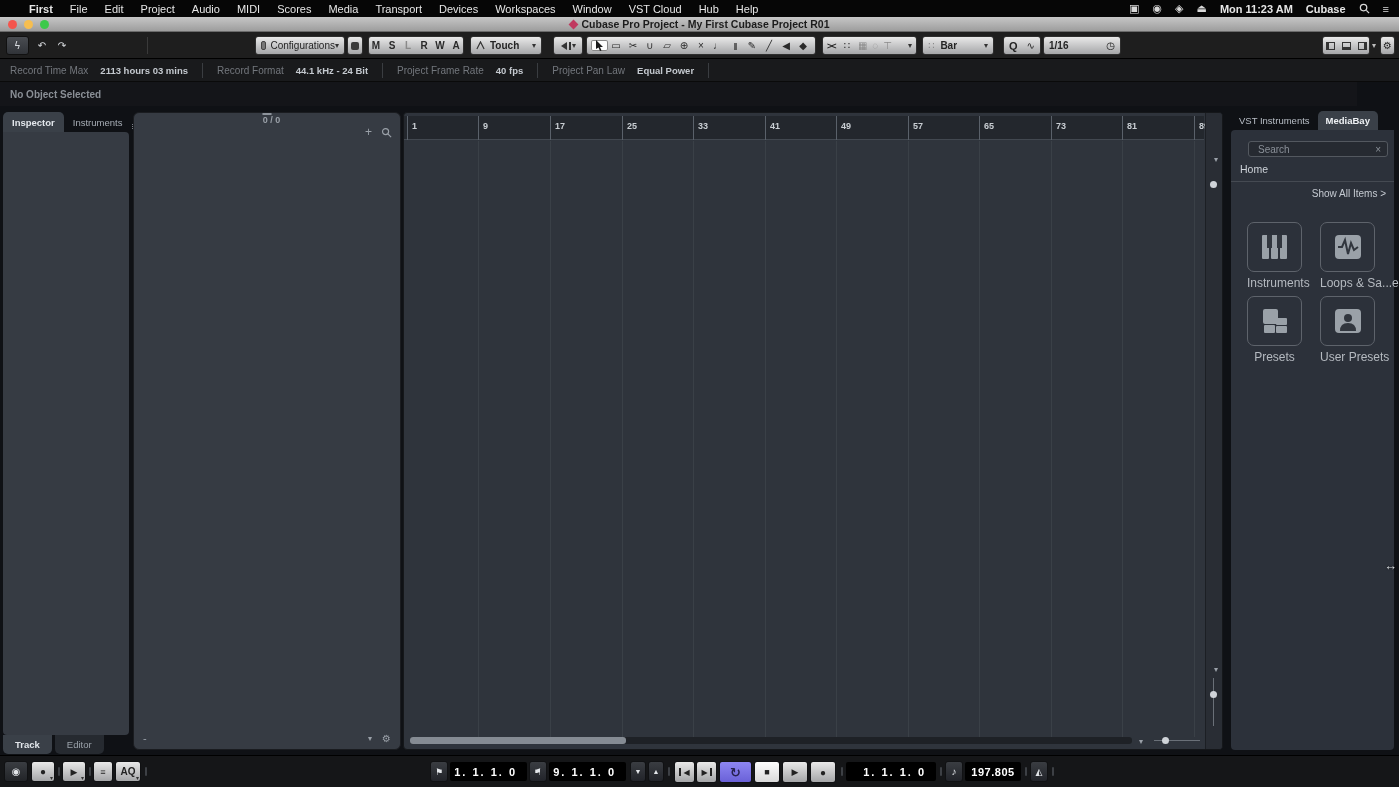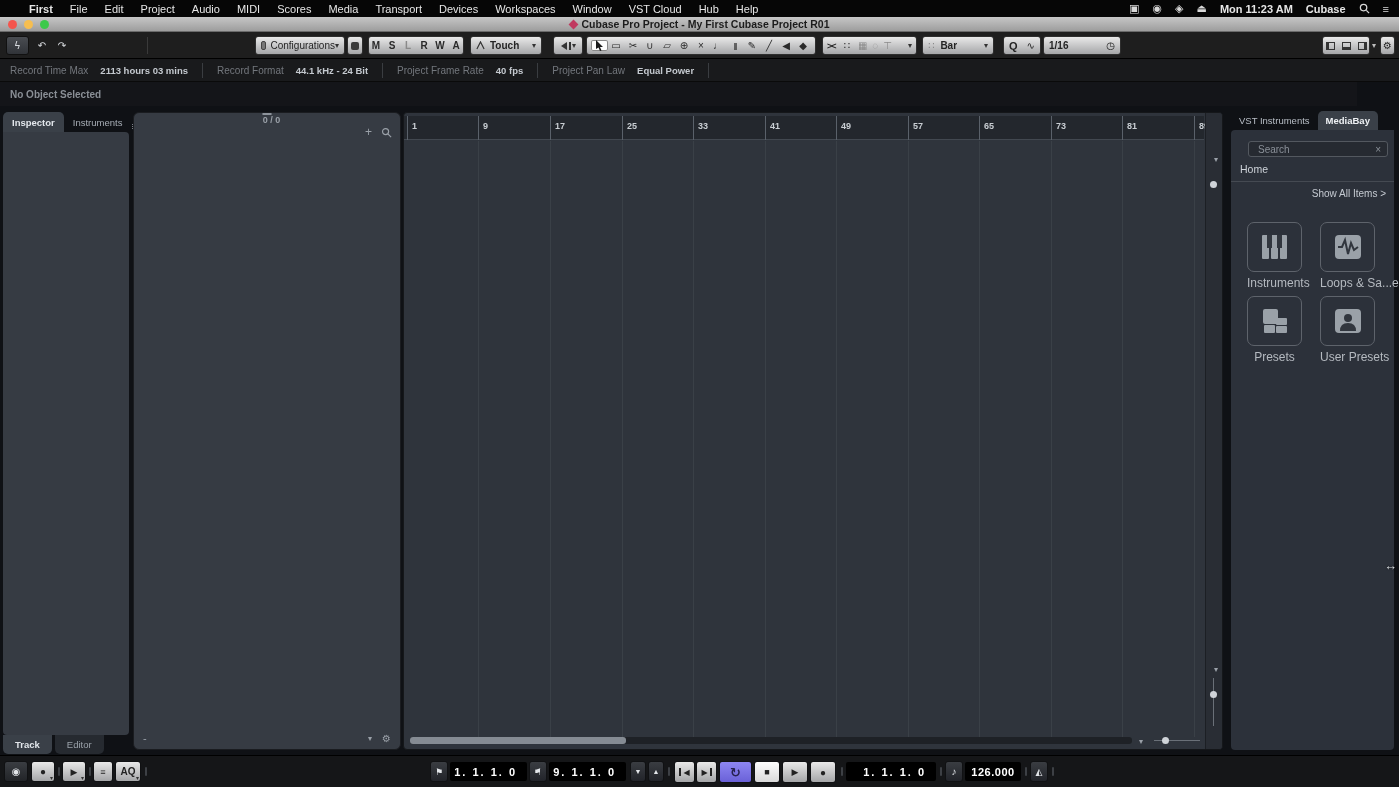--- a/index.html
+++ b/index.html
@@ -517,21 +517,21 @@
     <div class="tbtn grad-light transbtn" style="left:810px;width:26px">
         <span style="font-size:10px">●</span>
       </div>
     <div class="tsep" style="left:841px"></div>
 
     <div class="disp" style="left:846px;width:90px">1. 1. 1. 0</div>
     <div class="tsep" style="left:940px"></div>
     <div class="tbtn" style="left:945px;width:18px;background:linear-gradient(#3a3d42,#22242a)">
         <span style="font-size:10px">♪</span>
       </div>
-    <div class="disp" style="left:965px;width:56px;letter-spacing:0.5px;justify-content:center;padding-right:0">126.000</div>
+    <div class="disp" style="left:965px;width:56px;letter-spacing:0.5px;justify-content:center;padding-right:0">197.805</div>
     <div class="tsep" style="left:1025px"></div>
     <div class="tbtn" style="left:1030px;width:18px;background:linear-gradient(#3a3d42,#22242a)">
         <span style="font-size:9px">◭</span>
       </div>
     <div class="tsep" style="left:1052px"></div>
 
   </div>
 
 </div>
 

